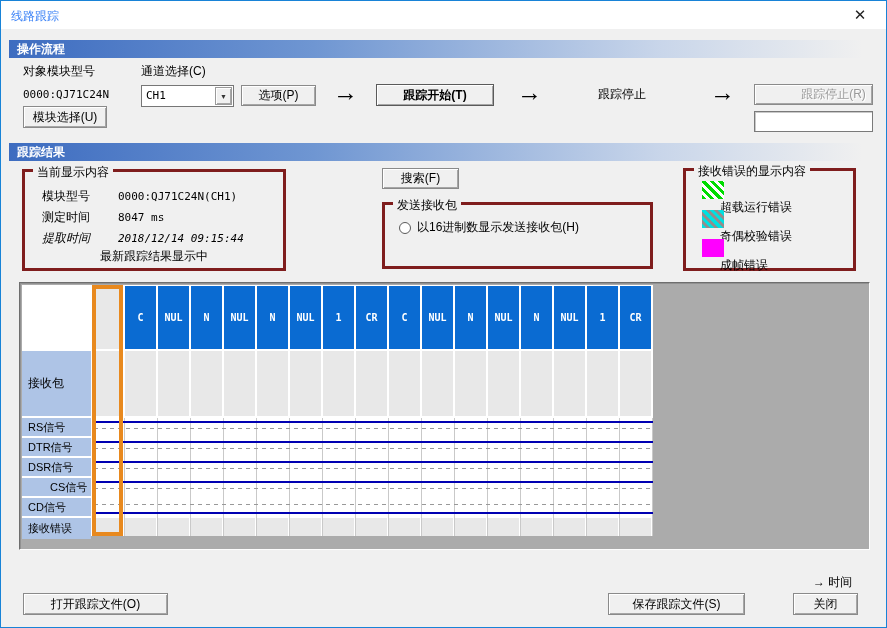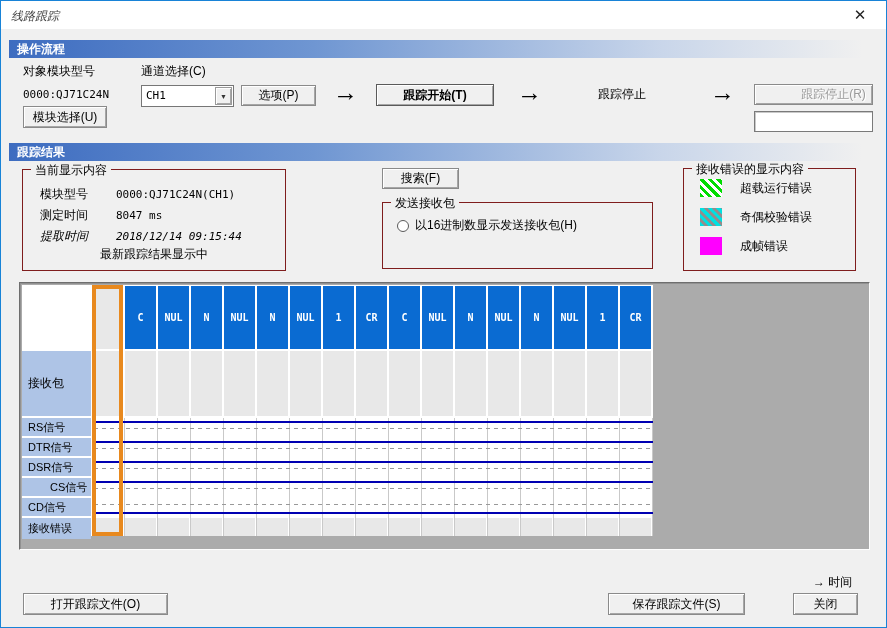--- a/index.html
+++ b/index.html
@@ -3,21 +3,21 @@
 <meta charset="utf-8">
 <style>
   html,body{margin:0;padding:0;background:#c8c8c8;}
   *{box-sizing:border-box;}
   .dialog{
     position:relative;width:887px;height:628px;background:#f0f0f0;
     border:1px solid #1883d7;overflow:hidden;
     font-family:"Liberation Sans",sans-serif;font-size:12px;color:#000;
   }
   .titlebar{position:absolute;left:0;top:0;width:100%;height:28px;background:#ffffff;}
-  .title-text{position:absolute;left:10px;top:7px;font-size:12px;color:#404040;font-style:italic;}
+  .title-text{position:absolute;left:10px;top:7px;font-size:12px;color:#3b82f6;}
   .close-btn{position:absolute;right:6px;top:0;width:40px;height:28px;display:flex;align-items:center;justify-content:center;font-size:15px;color:#222;cursor:default;}
   .sec-header{
     position:absolute;left:8px;width:871px;height:18px;line-height:18px;
     padding-left:8px;color:#fff;font-weight:bold;
     background:linear-gradient(90deg,#3d6cc0 0%,#6f96d2 35%,#c9d6ea 75%,#f0f0f0 98%);
   }
   .lbl{position:absolute;white-space:nowrap;}
   .mono{font-family:"DejaVu Sans Mono",monospace;font-size:11px;}
   .btn{
     position:absolute;background:#f0f0f0;border:1px solid #8a8a8a;
@@ -29,26 +29,26 @@
   .btn.disabled{color:#9a9a9a;text-shadow:1px 1px 0 #fff;}
   .arrow{position:absolute;font-size:25px;font-weight:bold;color:#000;line-height:20px;}
   .combo{position:absolute;background:#fff;border:1px solid #767676;}
   .combo .val{position:absolute;left:4px;top:3px;font-family:"DejaVu Sans Mono",monospace;font-size:11px;}
   .combo .dd{
     position:absolute;right:1px;top:1px;bottom:1px;width:17px;background:#f0f0f0;
     box-shadow:inset 1px 1px 0 #fff,inset -1px -1px 0 #a6a6a6;border:1px solid #9a9a9a;
     display:flex;align-items:center;justify-content:center;font-size:7px;color:#333;
   }
   .sunken{position:absolute;background:#fff;border:1px solid #7a7a7a;box-shadow:inset 1px 1px 0 #c9c9c9;}
-  .groupbox{position:absolute;border:1px solid #7f1d1d;}
+  .groupbox{position:absolute;border:3px solid #7f1d1d;}
   .groupbox .gb-title{position:absolute;top:-8px;left:8px;background:#f0f0f0;padding:0 4px;font-size:12px;white-space:nowrap;}
   .radio-row{position:absolute;display:flex;align-items:center;gap:6px;}
   .radio{width:12px;height:12px;border-radius:50%;border:1px solid #5a5a5a;background:#fff;position:relative;flex:0 0 auto;}
   .radio.checked::after{content:"";position:absolute;left:3px;top:3px;width:4px;height:4px;border-radius:50%;background:#222;}
-  .legend-item{position:absolute;display:flex;align-items:flex-end;}
+  .legend-item{position:absolute;display:flex;align-items:flex-start;flex-direction:column;}
   .legend-swatch{width:22px;height:18px;flex:0 0 auto;}
   .legend-label{margin-left:18px;white-space:nowrap;}
   .panel{
     position:absolute;left:18px;top:281px;width:851px;height:268px;background:#ababab;
     border:1px solid;border-color:#6e6e6e #fdfdfd #fdfdfd #6e6e6e;
     box-shadow:inset 1px 1px 0 #919191;
   }
   #table-inner{position:absolute;left:2px;top:2px;width:845px;height:264px;}
   .abs{position:absolute;}
   .row-label{position:absolute;left:0;width:69px;background:#aec4e6;display:flex;align-items:center;padding-left:6px;color:#000;}

